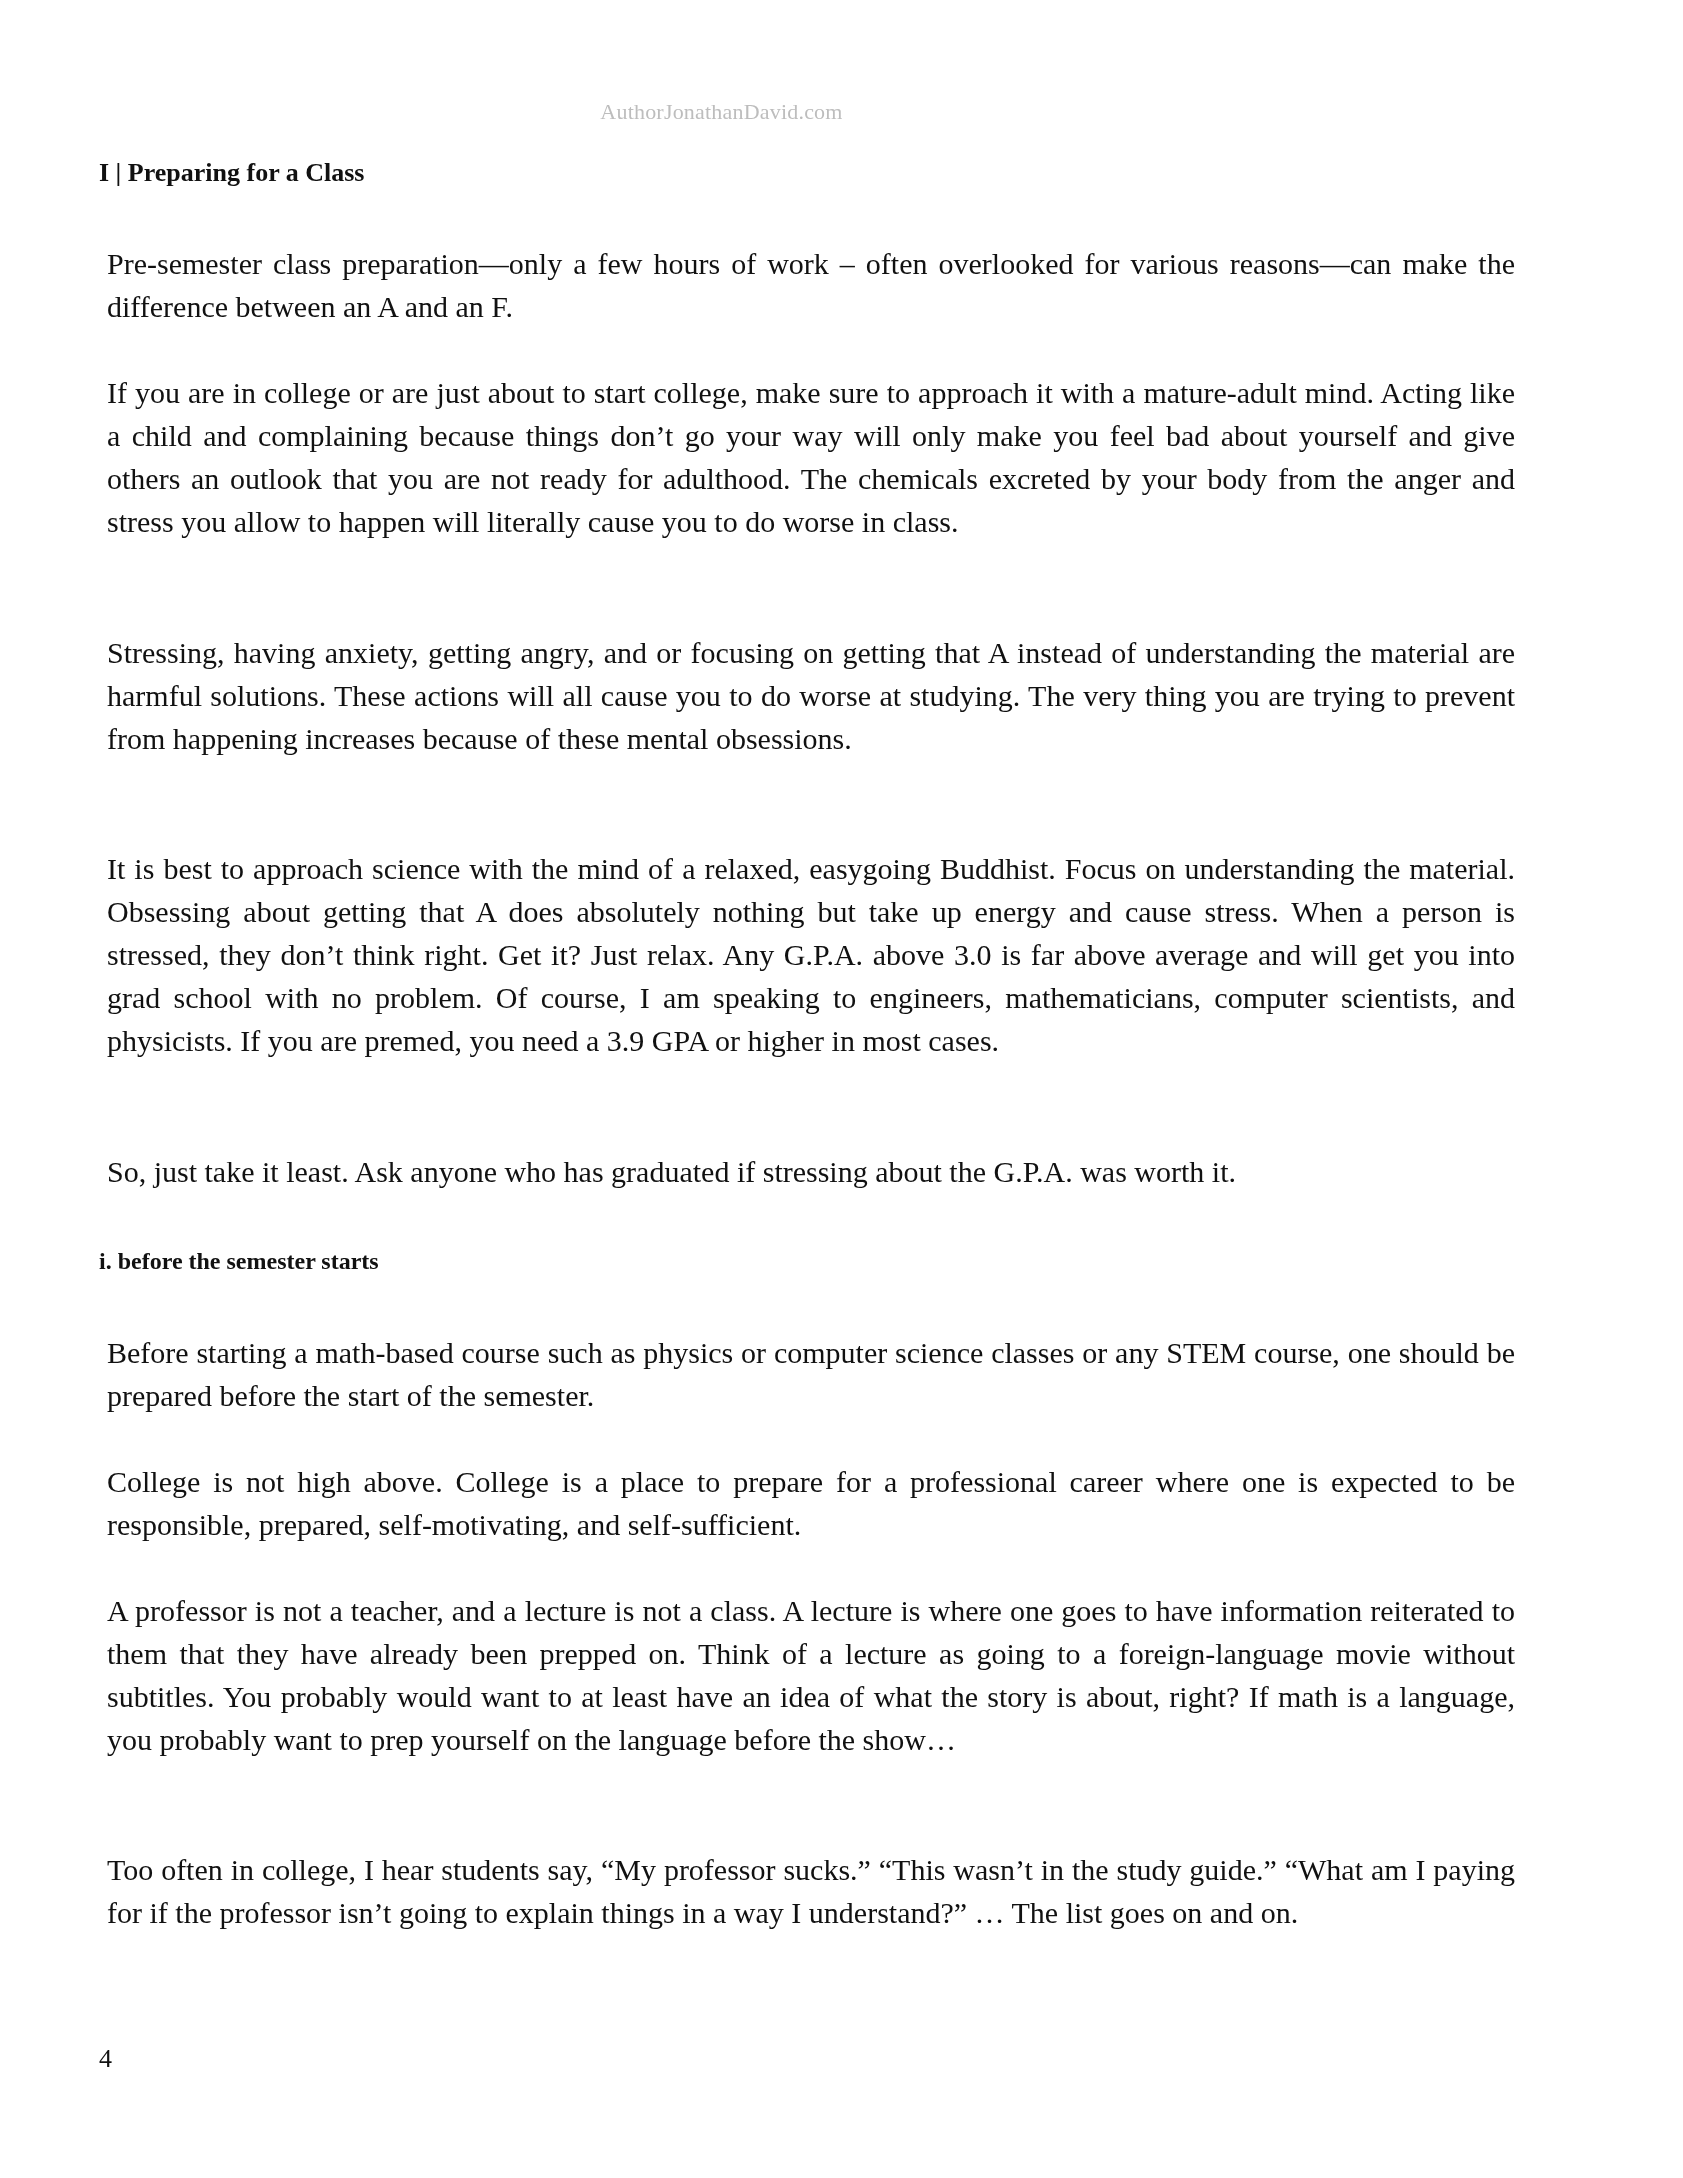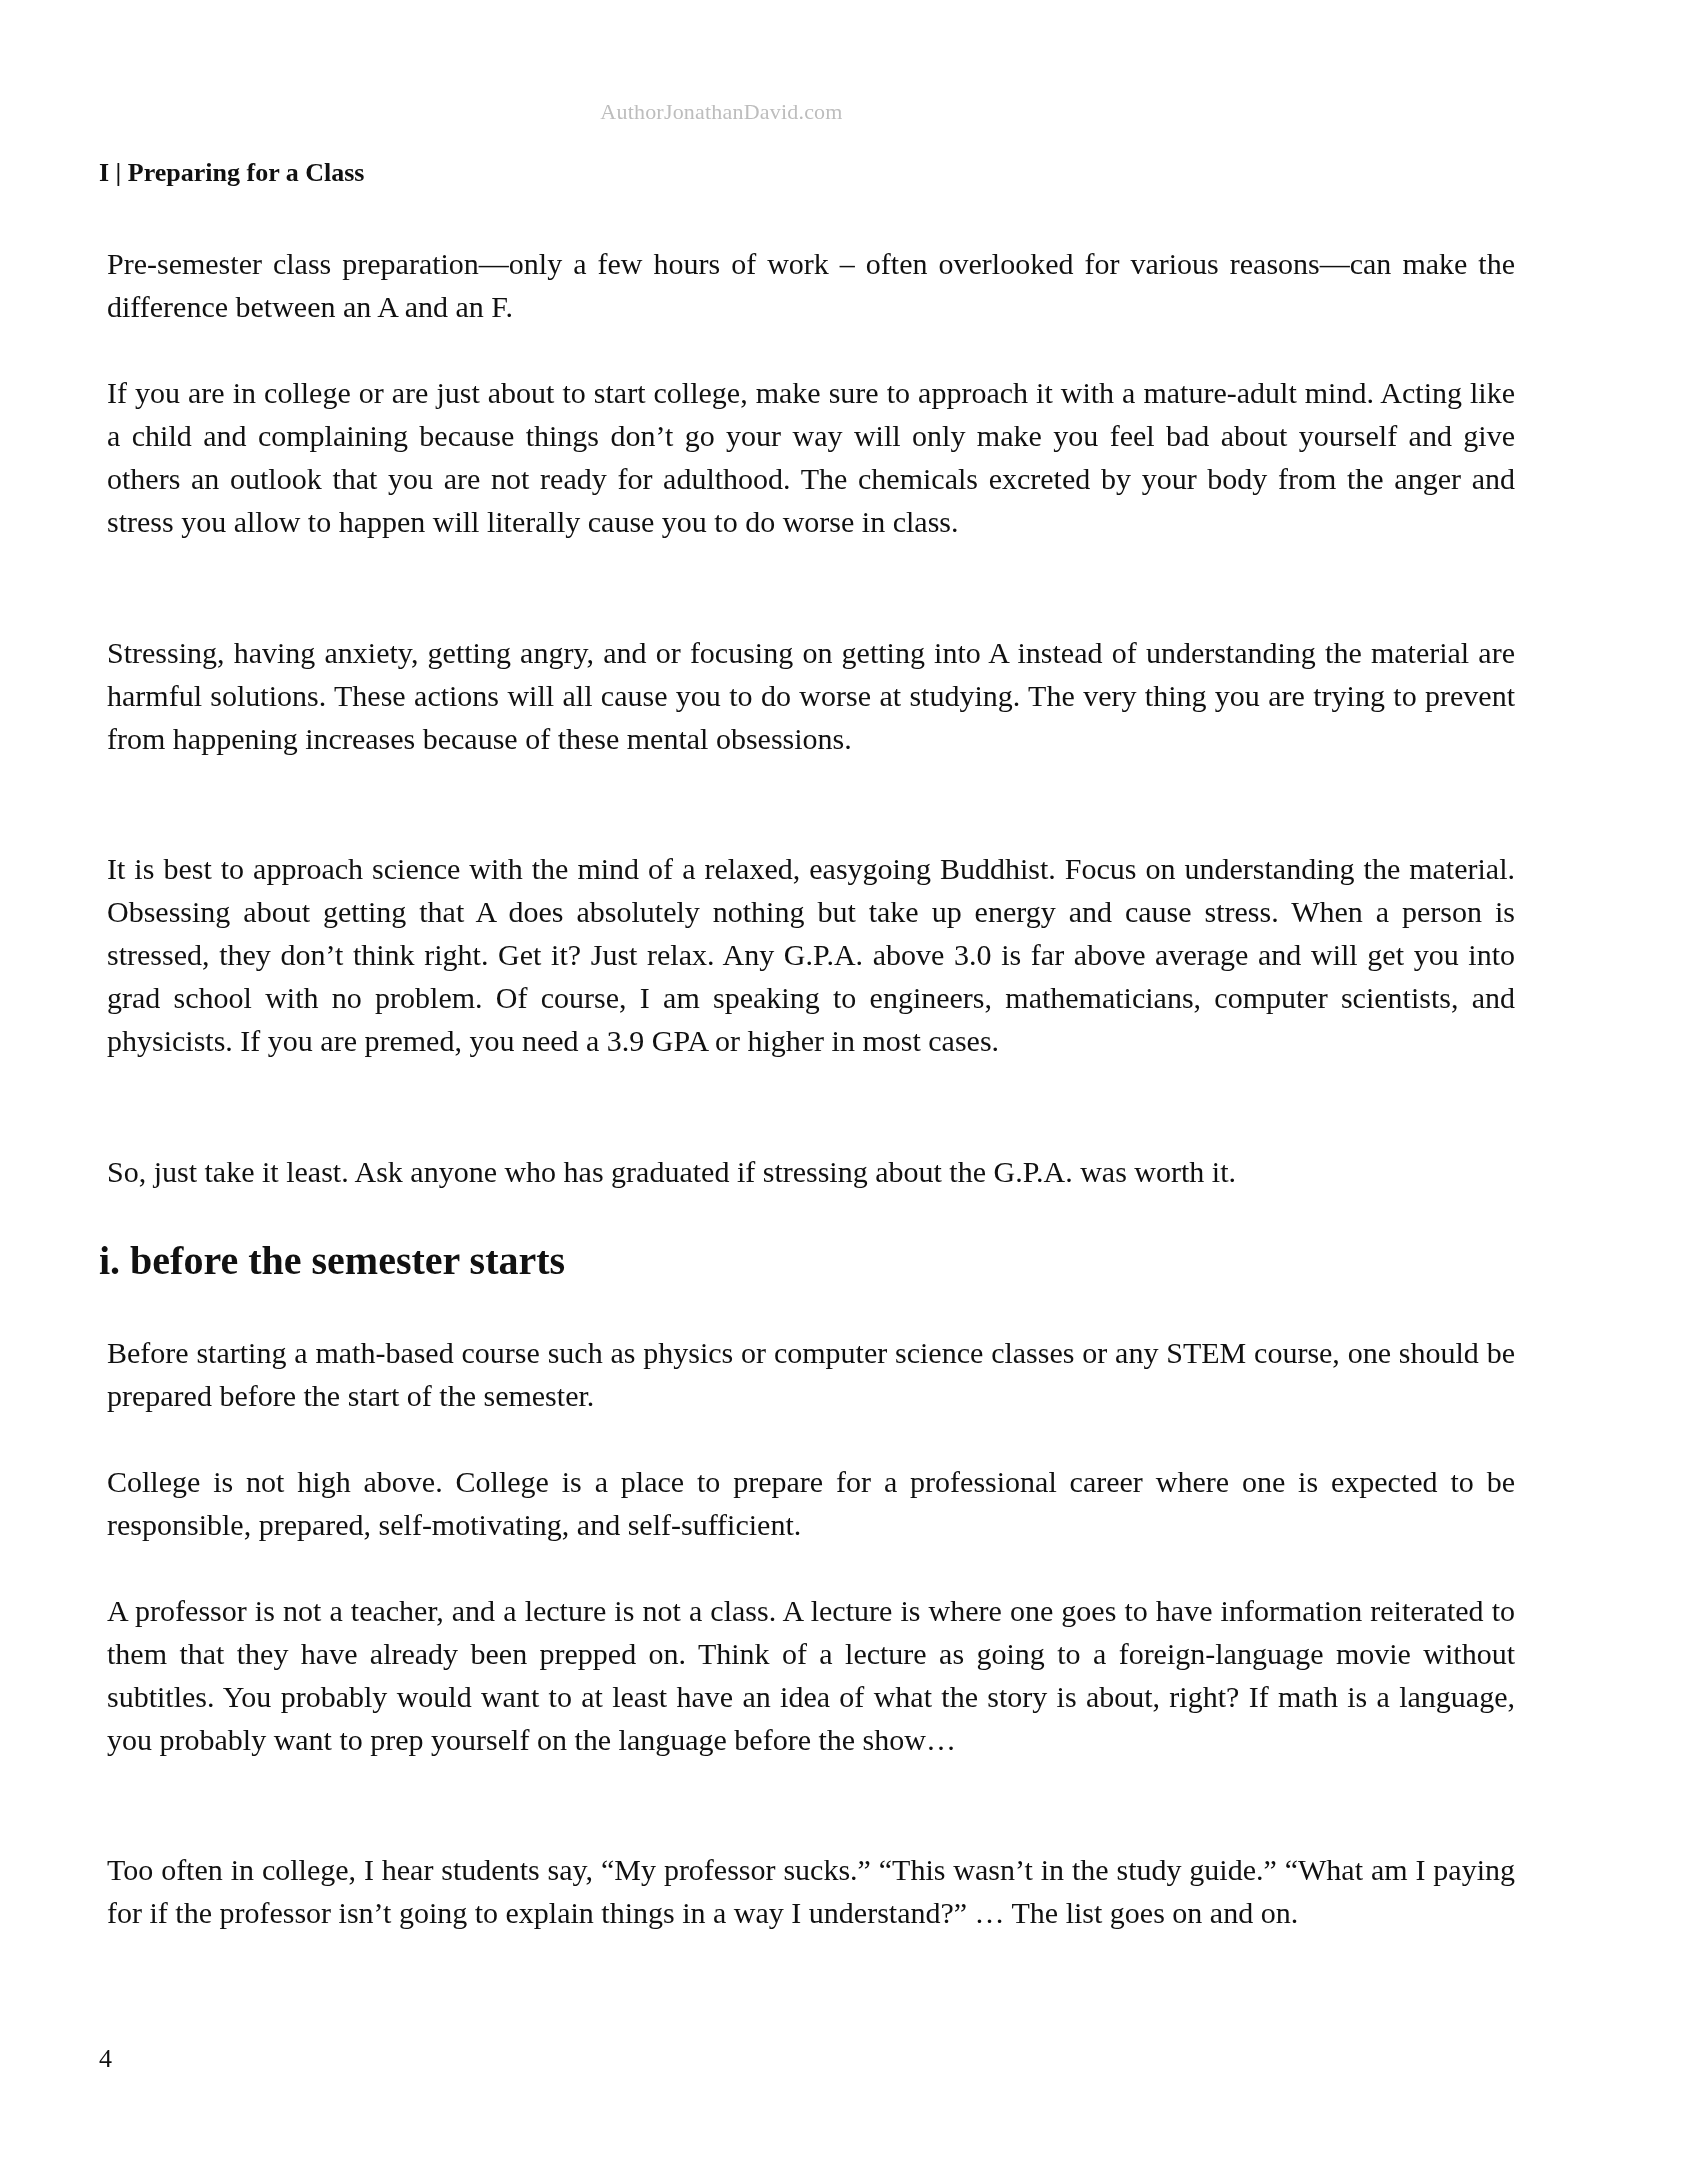--- a/index.html
+++ b/index.html
@@ -13,21 +13,21 @@
   .content {
     position: absolute; left: 99px; width: 1408px; top: 0;
     font-family: "Liberation Serif", serif; color: #111;
   }
   .h1 {
     position: absolute; left: 0; top: 149px; margin: 0;
     font-size: 26px; font-weight: bold; line-height: 48px; white-space: nowrap;
   }
   .h2 {
     position: absolute; left: 0; top: 1237px; margin: 0;
-    font-size: 40px; font-weight: bold; line-height: 48px; white-space: nowrap;
+    font-size: 24px; font-weight: bold; line-height: 48px; white-space: nowrap;
   }
   .para {
     position: absolute; left: 0; width: 1408px; margin: 8px;
     font-size: 30px; line-height: 43px; text-align: justify;
     text-align-last: left;
   }
   .page-number {
     position: absolute; left: 99px; top: 2043px;
     font-family: "Liberation Serif", serif; font-size: 26px; line-height: 32px; color: #111;
   }
@@ -38,21 +38,21 @@
 <div class="page">
 
   <div class="running-header">AuthorJonathanDavid.com</div>
 
   <div class="content">
 
     <h1 class="h1">I | Preparing for a Class</h1>
 
     <p class="para" style="top:234px">Pre-semester class preparation—only a few hours of work – often overlooked for various reasons—can make the difference between an A and an F.</p>
     <p class="para" style="top:363px">If you are in college or are just about to start college, make sure to approach it with a mature-adult mind. Acting like a child and complaining because things don’t go your way will only make you feel bad about yourself and give others an outlook that you are not ready for adulthood. The chemicals excreted by your body from the anger and stress you allow to happen will literally cause you to do worse in class.</p>
-    <p class="para" style="top:623px">Stressing, having anxiety, getting angry, and or focusing on getting into A instead of understanding the material are harmful solutions. These actions will all cause you to do worse at studying. The very thing you are trying to prevent from happening increases because of these mental obsessions.</p>
+    <p class="para" style="top:623px">Stressing, having anxiety, getting angry, and or focusing on getting that A instead of understanding the material are harmful solutions. These actions will all cause you to do worse at studying. The very thing you are trying to prevent from happening increases because of these mental obsessions.</p>
     <p class="para" style="top:839px">It is best to approach science with the mind of a relaxed, easygoing Buddhist. Focus on understanding the material. Obsessing about getting that A does absolutely nothing but take up energy and cause stress. When a person is stressed, they don’t think right. Get it? Just relax. Any G.P.A. above 3.0 is far above average and will get you into grad school with no problem. Of course, I am speaking to engineers, mathematicians, computer scientists, and physicists. If you are premed, you need a 3.9 GPA or higher in most cases.</p>
     <p class="para" style="top:1142px">So, just take it least. Ask anyone who has graduated if stressing about the G.P.A. was worth it.</p>
 
     <h2 class="h2">i. before the semester starts</h2>
 
     <p class="para" style="top:1323px">Before starting a math-based course such as physics or computer science classes or any STEM course, one should be prepared before the start of the semester.</p>
     <p class="para" style="top:1452px">College is not high above. College is a place to prepare for a professional career where one is expected to be responsible, prepared, self-motivating, and self-sufficient.</p>
     <p class="para" style="top:1581px">A professor is not a teacher, and a lecture is not a class. A lecture is where one goes to have information reiterated to them that they have already been prepped on. Think of a lecture as going to a foreign-language movie without subtitles. You probably would want to at least have an idea of what the story is about, right? If math is a language, you probably want to prep yourself on the language before the show…</p>
     <p class="para" style="top:1840px">Too often in college, I hear students say, “My professor sucks.” “This wasn’t in the study guide.” “What am I paying for if the professor isn’t going to explain things in a way I understand?” … The list goes on and on.</p>
 

